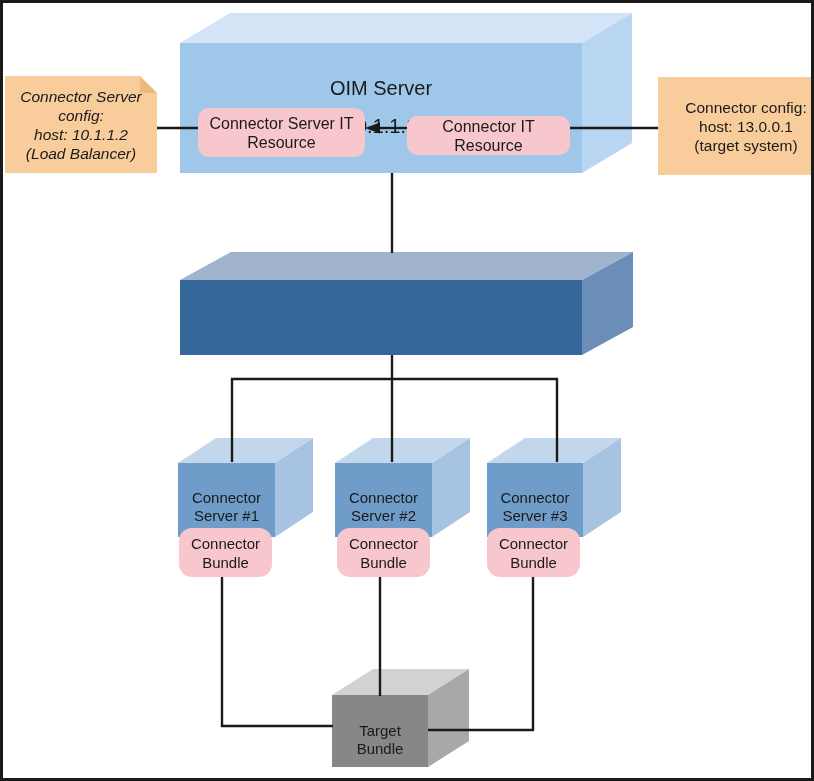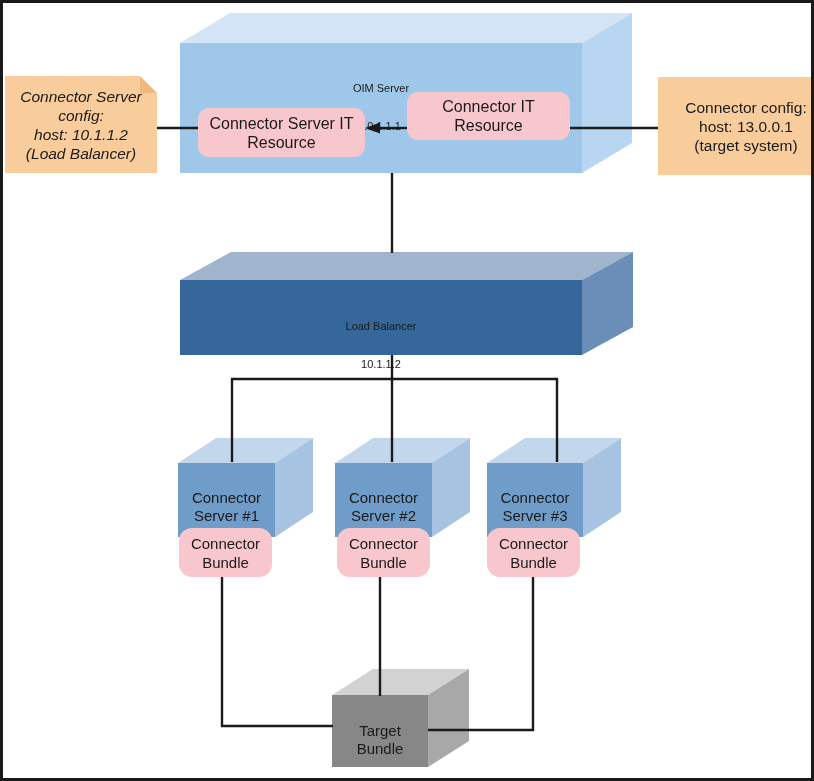--- a/index.html
+++ b/index.html
@@ -4,21 +4,21 @@
 <style>
   html,body{margin:0;padding:0;background:#ffffff;}
   .canvas{
     position:relative;width:814px;height:781px;background:#ffffff;
     font-family:"Liberation Sans",sans-serif;color:#1a1a1a;overflow:hidden;
   }
   .shapes{position:absolute;left:0;top:0;}
   .shapes line{stroke:#1a1a1a;stroke-width:2.4px;}
   .frame{position:absolute;inset:0;border:3px solid #1a1a1a;pointer-events:none;z-index:30;}
   .label{position:absolute;text-align:center;white-space:pre-line;z-index:10;}
-  .big{font-size:11px;line-height:19px;}
+  .big{font-size:20px;line-height:19px;}
   .small{font-size:15px;line-height:18px;}
   .pinkbox{
     position:absolute;background:#f8c7cd;border-radius:11px;z-index:10;
     display:flex;align-items:center;justify-content:center;
     text-align:center;white-space:pre-line;font-size:16px;line-height:19px;
   }
   .bundle{border-radius:13px;font-size:15px;line-height:19px;}
   .note{
     position:absolute;background:#f8cd9b;z-index:10;
     display:flex;align-items:center;justify-content:center;
@@ -82,43 +82,39 @@
 
   <div class="label big" style="left:180px;top:60px;width:402px;">
     <div>OIM Server</div>
     <div>10.1.1.1</div>
   </div>
 
   <div class="pinkbox" style="left:198px;top:108px;width:167px;height:49px;">
     <span>Connector Server IT
 Resource</span>
   </div>
-  <div class="pinkbox" style="left:407px;top:92px;width:163px;height:48px;">
+  <div class="pinkbox" style="left:407px;top:116px;width:163px;height:39px;">
     <span>Connector IT
 Resource</span>
   </div>
 
   <div class="note" style="left:5px;top:76px;width:152px;height:97px;font-style:italic;">
     <div class="fold"></div>
     <span>Connector Server
 config:
 host: 10.1.1.2
 (Load Balancer)</span>
   </div>
   <div class="note" style="left:658px;top:77px;width:176px;height:98px;">
     <div class="fold"></div>
     <span>Connector config:
 host: 13.0.0.1
 (target system)</span>
   </div>
 
-  <div class="label big" style="left:180px;top:298px;width:402px;">
-    <div>Load Balancer</div>
-    <div>10.1.1.2</div>
-  </div>
 
   <div class="label small" style="left:178px;top:471px;width:97px;">
     <div>Connector
 Server #1</div>
     <div>11.0.0.1</div>
   </div>
   <div class="label small" style="left:335px;top:471px;width:97px;">
     <div>Connector
 Server #2</div>
     <div>11.0.0.2</div>

